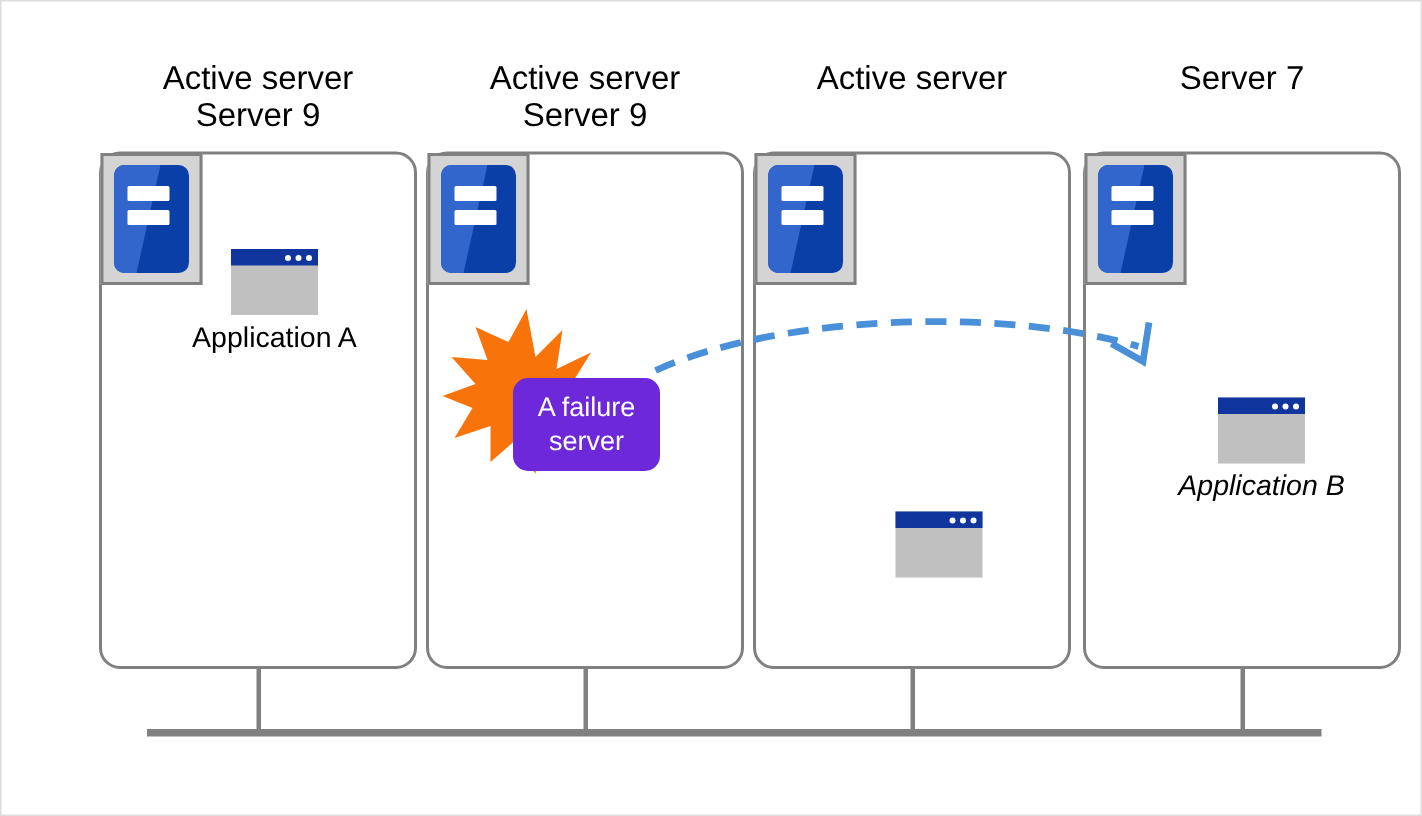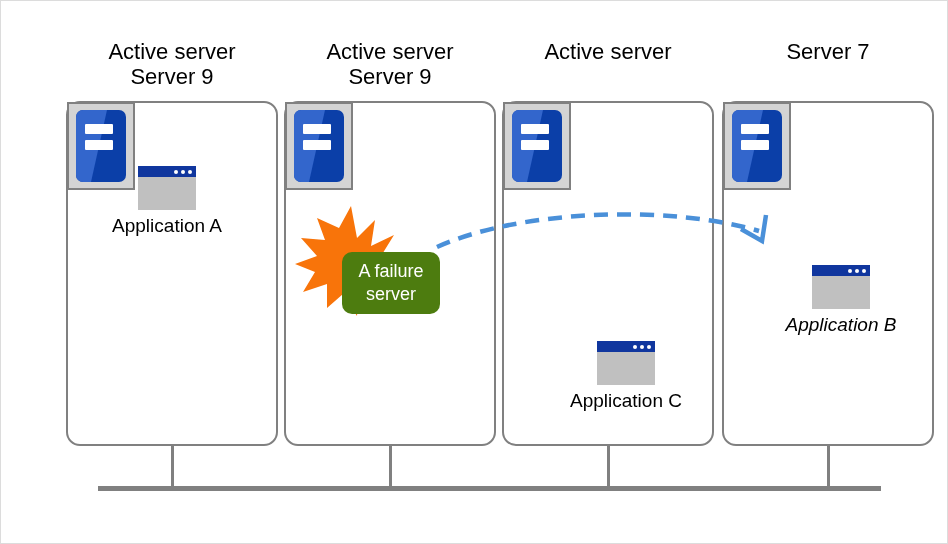--- a/index.html
+++ b/index.html
@@ -82,21 +82,21 @@
     margin-top:5px;
     font-size:19px;
     color:#000000;
     white-space:nowrap;
   }
 
   
   .failure-badge{
     position:absolute;
     width:98px;height:62px;
-    background:#4d7c0f;
+    background:#6d28d9;
     border-radius:10px;
     color:#ffffff;
     font-size:18px;
     line-height:23px;
     display:flex;
     flex-direction:column;
     align-items:center;
     justify-content:center;
     z-index:6;
     text-align:center;
@@ -118,21 +118,21 @@
     <span class="l1">Active server</span>
     <span class="l2">Server 9</span>
   </div>
   <div class="server-box" style="left:65px;top:100px;"></div>
   <div class="srv-icon" style="left:66px;top:101px;">
     <div class="blue">
       <div class="bar b1"></div>
       <div class="bar b2"></div>
     </div>
   </div>
-  <div class="app-wrap" style="left:106px;top:165px;width:120px;">
+  <div class="app-wrap" style="left:122px;top:165px;width:120px;">
     <div class="app-icon">
       <div class="tb"></div>
       <div class="dot d1"></div>
       <div class="dot d2"></div>
       <div class="dot d3"></div>
     </div>
     <div class="app-label">Application A</div>
   </div>
 
   <div class="col-title" style="left:283px;top:38px;">
@@ -166,21 +166,20 @@
       <div class="bar b2"></div>
     </div>
   </div>
   <div class="app-wrap" style="left:565px;top:340px;width:120px;">
     <div class="app-icon">
       <div class="tb"></div>
       <div class="dot d1"></div>
       <div class="dot d2"></div>
       <div class="dot d3"></div>
     </div>
-    <div class="app-label">Application  C</div>
   </div>
 
   <div class="col-title" style="left:721px;top:38px;">
     <span class="l2">Server 7</span>
   </div>
   <div class="server-box" style="left:721px;top:100px;"></div>
   <div class="srv-icon" style="left:722px;top:101px;">
     <div class="blue">
       <div class="bar b1"></div>
       <div class="bar b2"></div>

